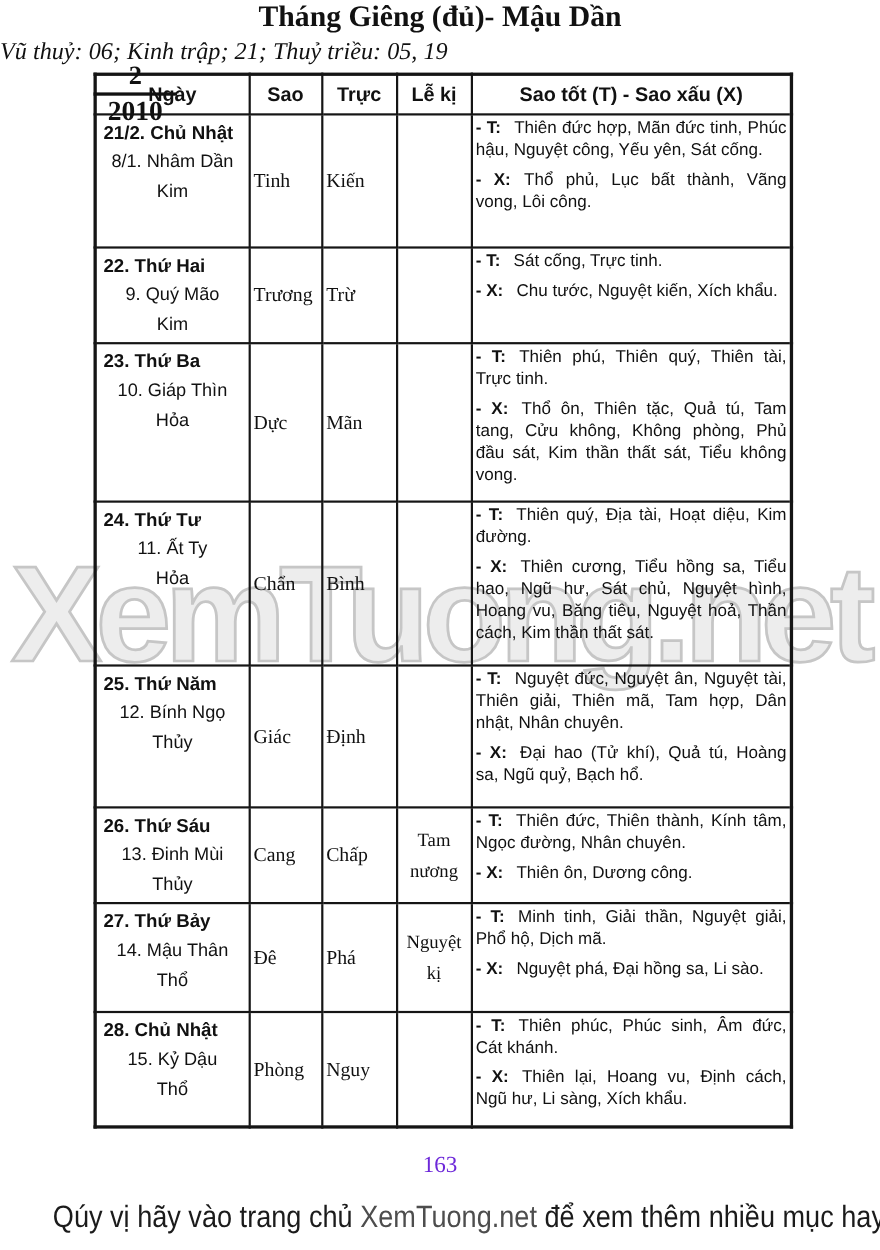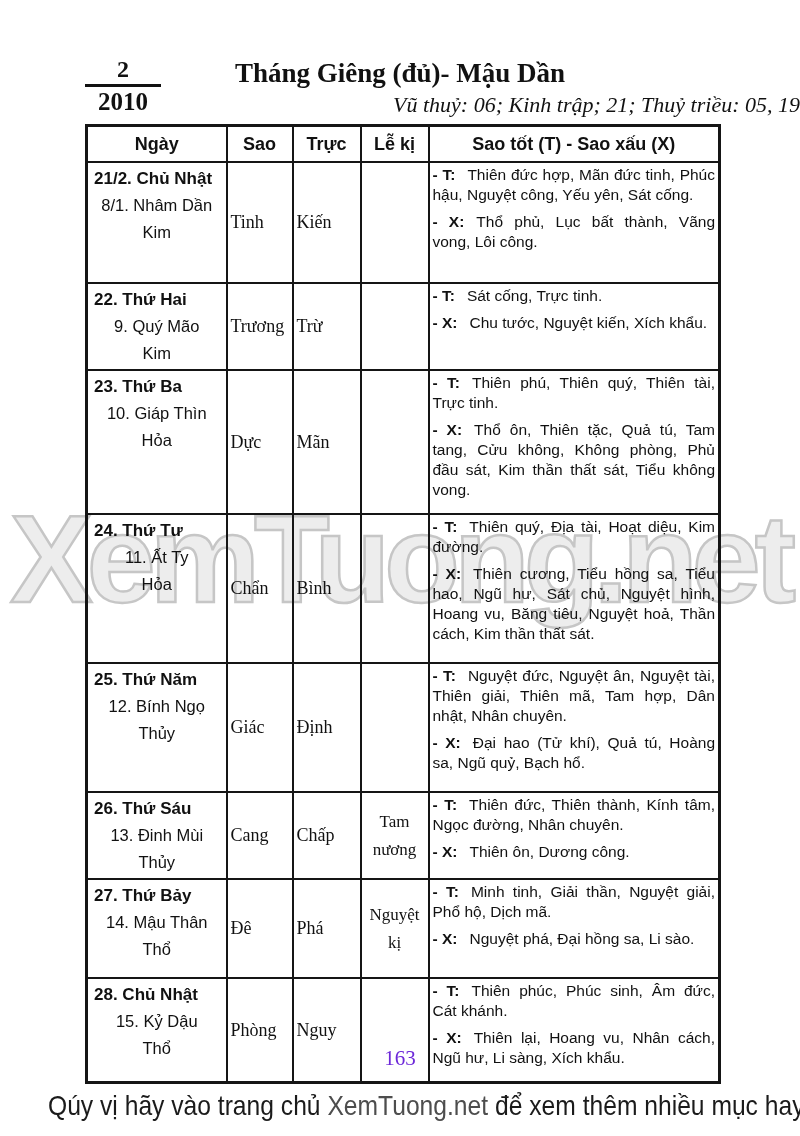--- a/index.html
+++ b/index.html
@@ -29,28 +29,27 @@
   .content{position:relative;z-index:1;}
   
   .fraction{
     position:absolute;top:56px;left:85px;width:76px;
     font-family:"Liberation Serif",serif;
     font-weight:bold;text-align:center;
   }
   .frac-top{font-size:24px;border-bottom:3px solid #111;padding:0 4px 1px 4px;}
   .frac-bottom{font-size:25px;padding-top:1px;}
   .title{
-    padding-top:58px;
     text-align:center;
     font-family:"Liberation Serif",serif;
     font-weight:bold;
     font-size:27px;
   }
   .subtitle{
-    text-align:right;
+    text-align:left;
     font-family:"Liberation Serif",serif;
     font-style:italic;
     font-size:22px;
     margin-top:3px;
     margin-bottom:6px;
   }
   
   table.cal{
     margin-left:85px;
     width:633px;
@@ -268,21 +267,21 @@
         <td class="day">
           <div class="day1">28. Chủ Nhật</div>
           <div class="day2">15. Kỷ Dậu</div>
           <div class="day3">Thổ</div>
         </td>
         <td class="mid">Phòng</td>
         <td class="mid">Nguy</td>
         <td class="leki"></td>
         <td class="tx">
           <p><span class="txlabel">- T:</span><span>Thiên phúc, Phúc sinh, Âm đức, Cát khánh.</span></p>
-          <p><span class="txlabel">- X:</span><span>Thiên lại, Hoang vu, Nhân cách, Ngũ hư, Li sàng, Xích khẩu.</span></p>
+          <p><span class="txlabel">- X:</span><span>Thiên lại, Hoang vu, Định cách, Ngũ hư, Li sàng, Xích khẩu.</span></p>
         </td>
       </tr>
     </tbody>
       </table>
 
     <div class="pagenum">163</div>
 
     <div class="footer"><span>Qúy vị hãy vào trang chủ </span><span class="link">XemTuong.net</span><span> để xem thêm nhiều mục hay khác</span></div>
 
   </div>

